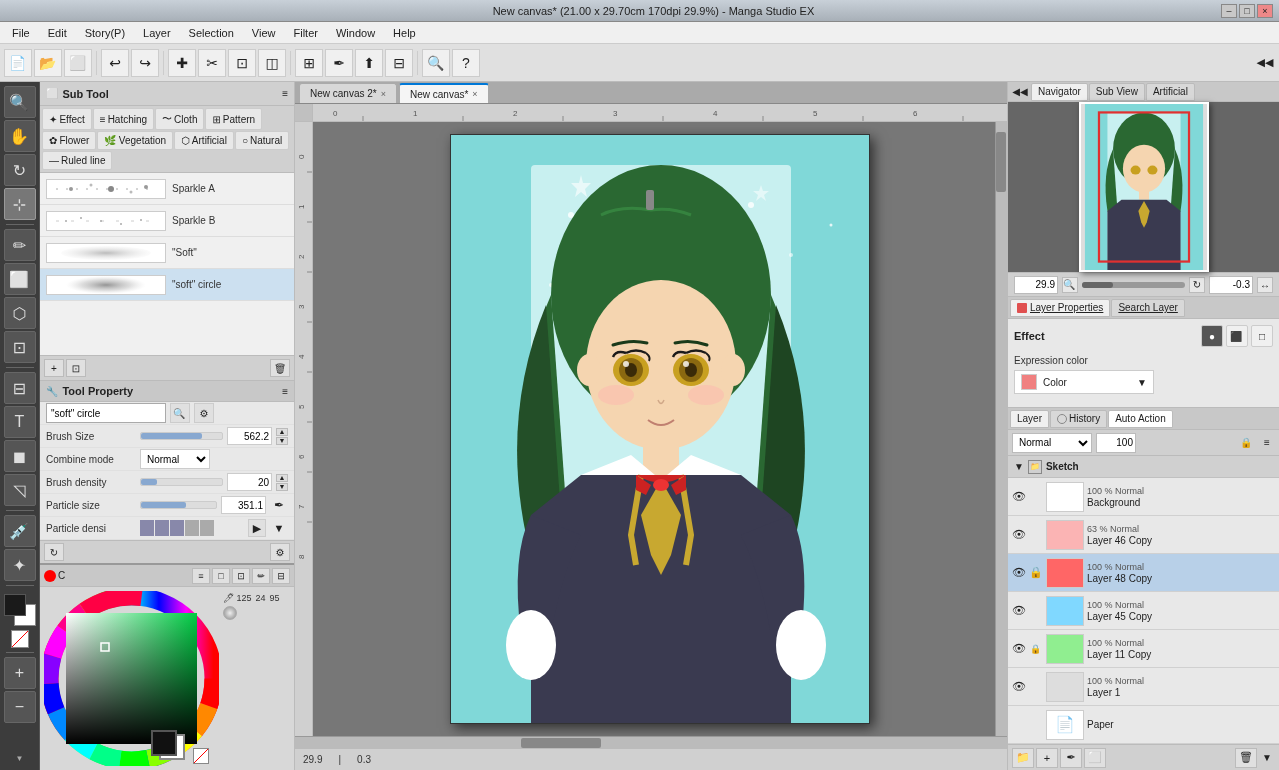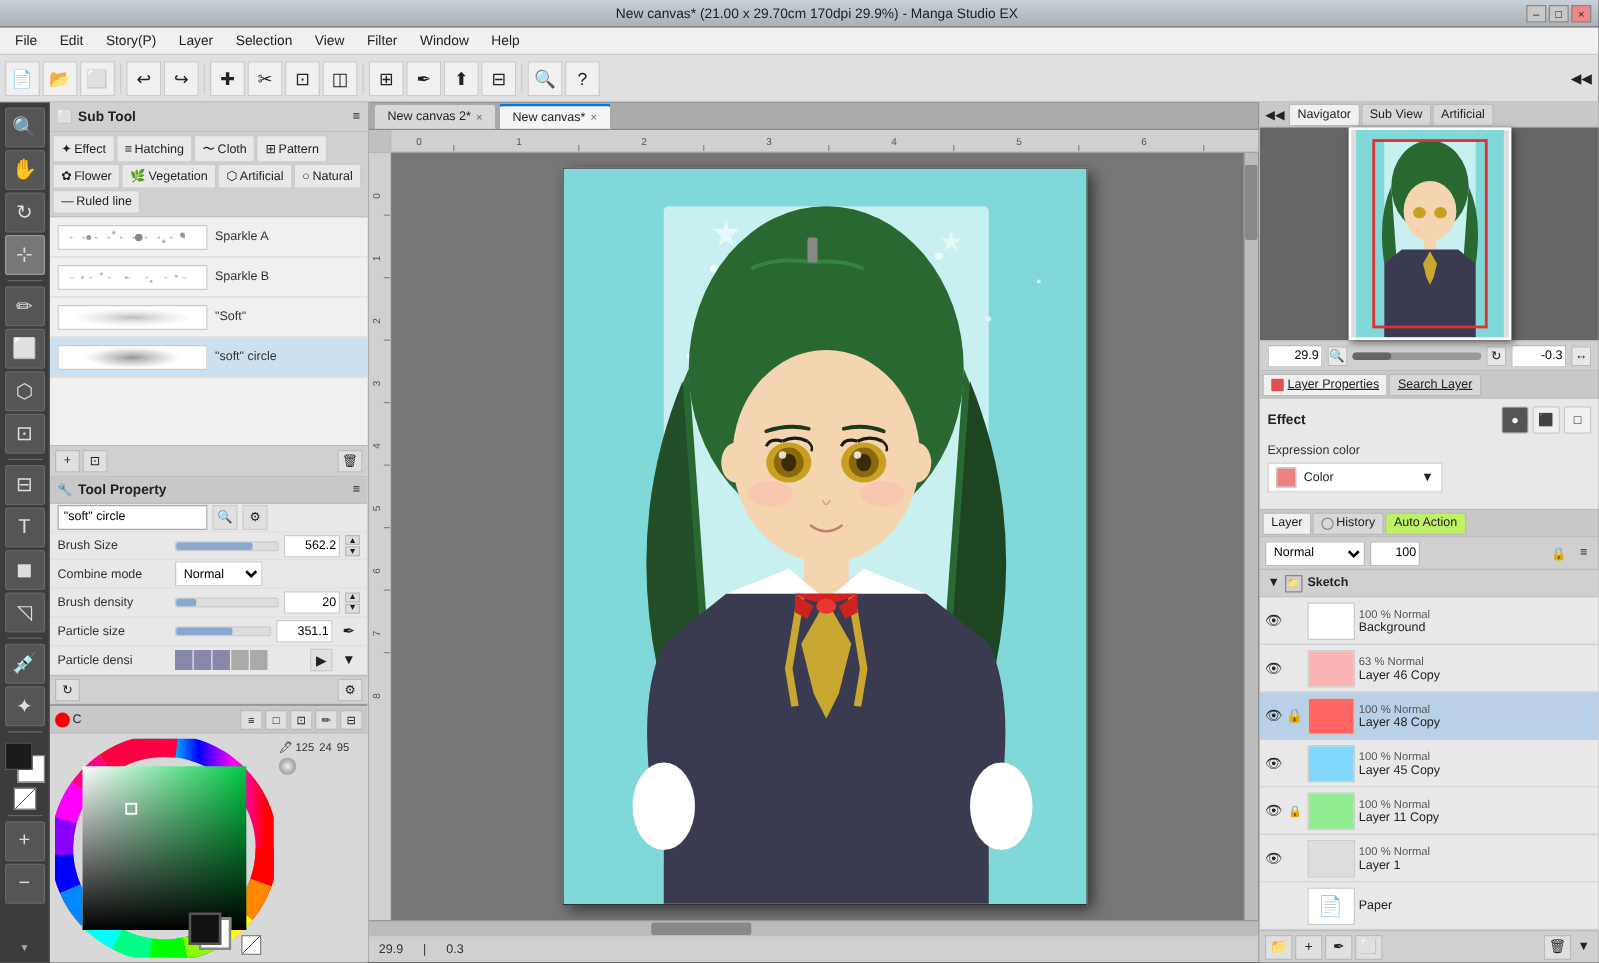--- a/index.html
+++ b/index.html
@@ -710,21 +710,21 @@
     <div id="layer-panel" style="flex:1;display:flex;flex-direction:column;">
 
       <div style="height:22px;background:#c8c8c8;display:flex;align-items:center;padding:0 2px;gap:1px;border-bottom:1px solid #bbb;">
         <div style="height:18px;padding:0 6px;background:#f0f0f0;border:1px solid #bbb;display:flex;align-items:center;font-size:10px;cursor:pointer;border-radius:2px 2px 0 0;">
           <span>Layer</span>
         </div>
         <div style="height:18px;padding:0 6px;background:#d8d8d8;border:1px solid #bbb;display:flex;align-items:center;font-size:10px;cursor:pointer;border-radius:2px 2px 0 0;">
           <span style="width:10px;height:10px;border:1px solid #888;border-radius:50%;display:inline-block;margin-right:2px;"></span>
           <span>History</span>
         </div>
-        <div style="height:18px;padding:0 6px;background:#bef264;border:1px solid #bbb;display:flex;align-items:center;font-size:10px;cursor:pointer;border-radius:2px 2px 0 0;">
+        <div style="height:18px;padding:0 6px;background:#ffffff;border:1px solid #bbb;display:flex;align-items:center;font-size:10px;cursor:pointer;border-radius:2px 2px 0 0;">
           <span>Auto Action</span>
         </div>
       </div>
 
       <div style="height:26px;background:#d0d0d0;border-bottom:1px solid #bbb;display:flex;align-items:center;padding:0 4px;gap:4px;">
         <select class="layer-blend" style="height:20px;border:1px solid #bbb;background:white;font-size:10px;padding:0 2px;min-width:80px;">
           <option>Normal</option>
         </select>
         <input class="layer-opacity" value="100" style="width: 40px; height: 20px; border: 1px solid rgb(187, 187, 187); background: white; font-size: 10px; text-align: right; padding: 0px 2px;">
         <div style="flex:1;"></div>

